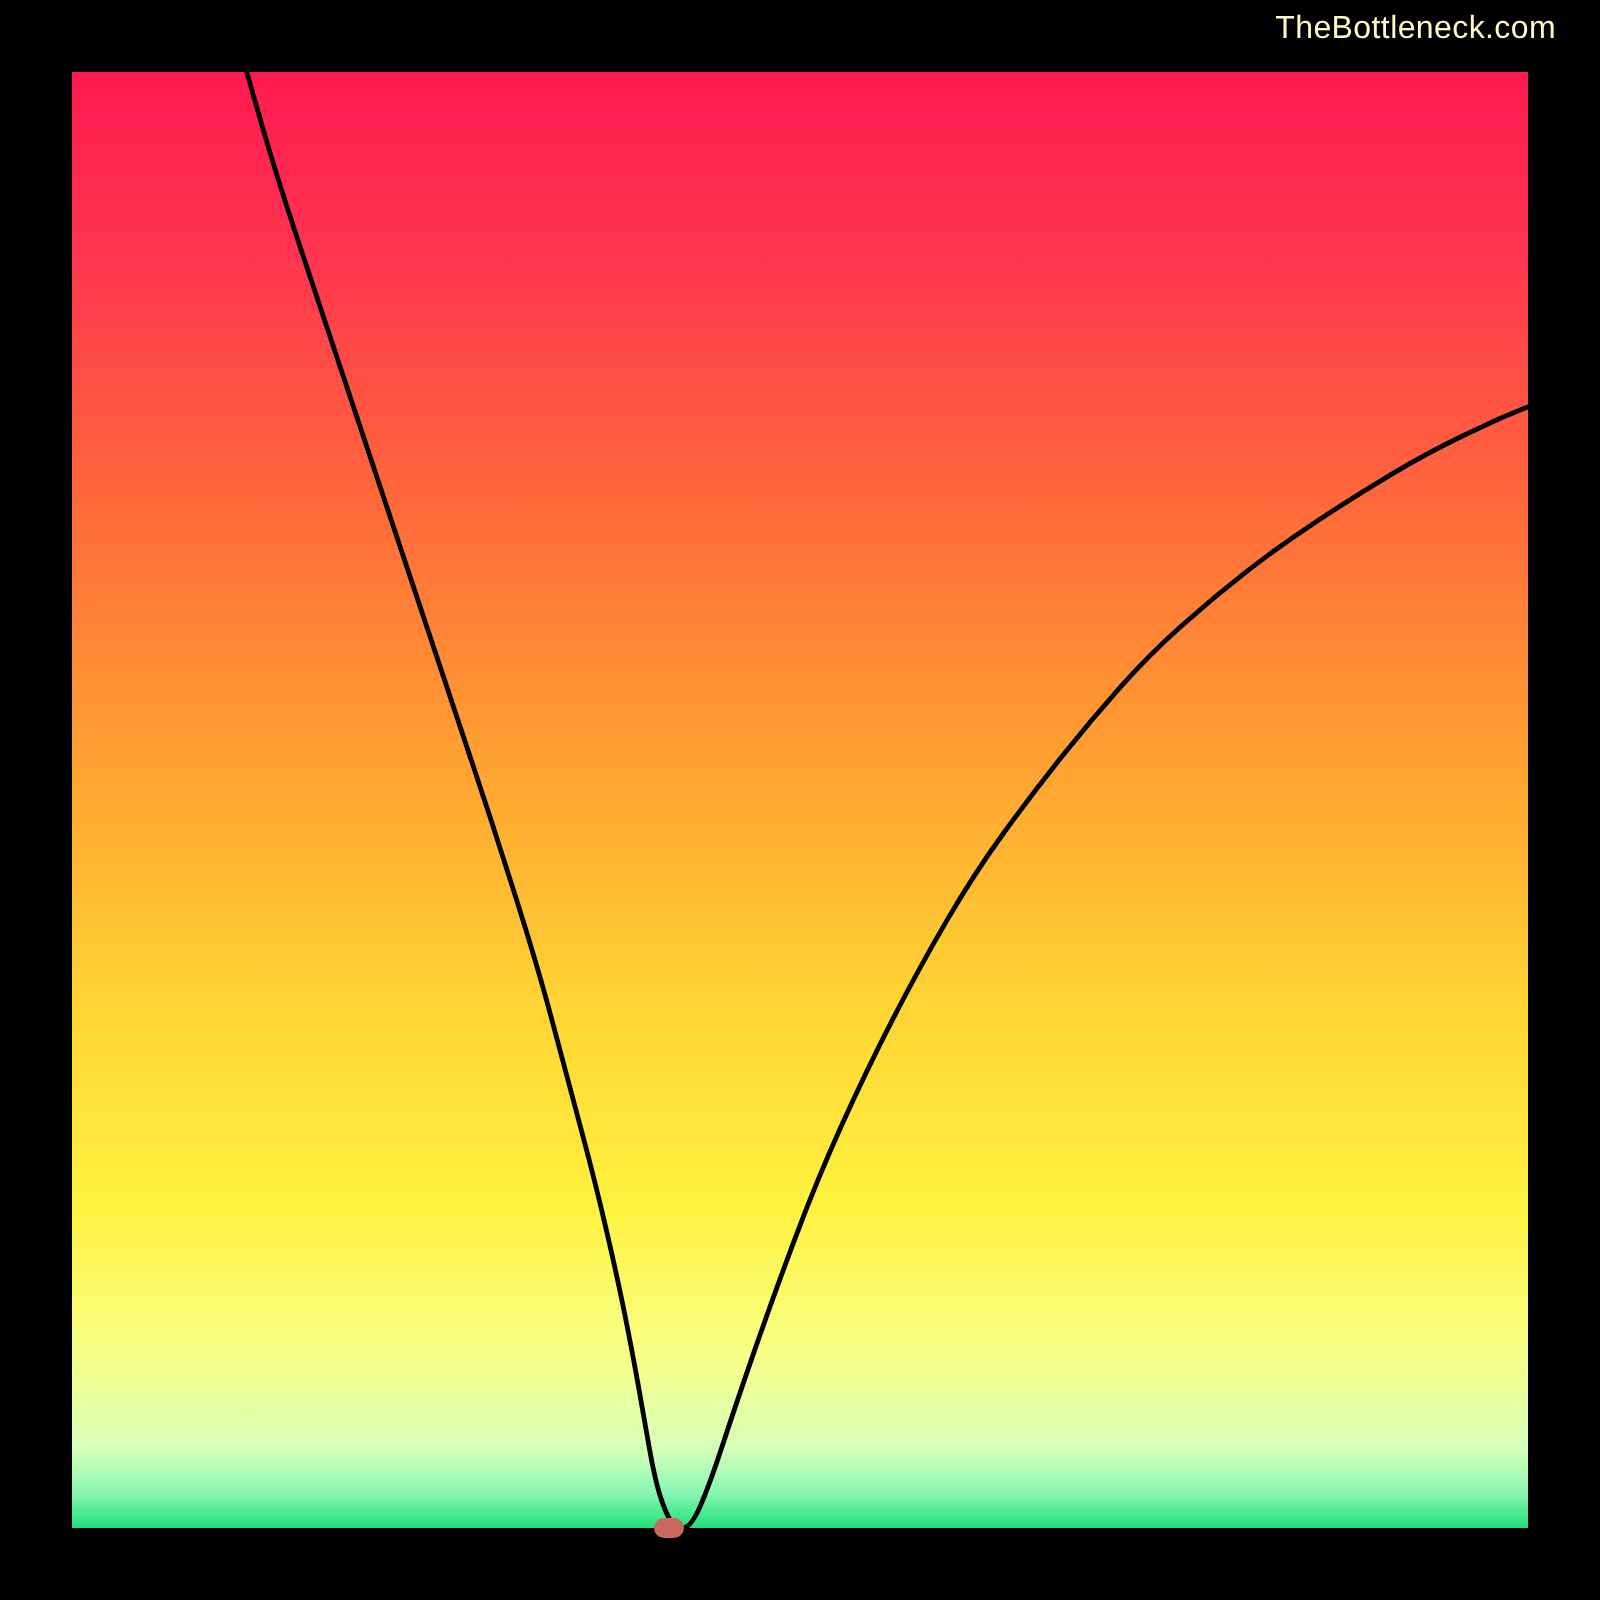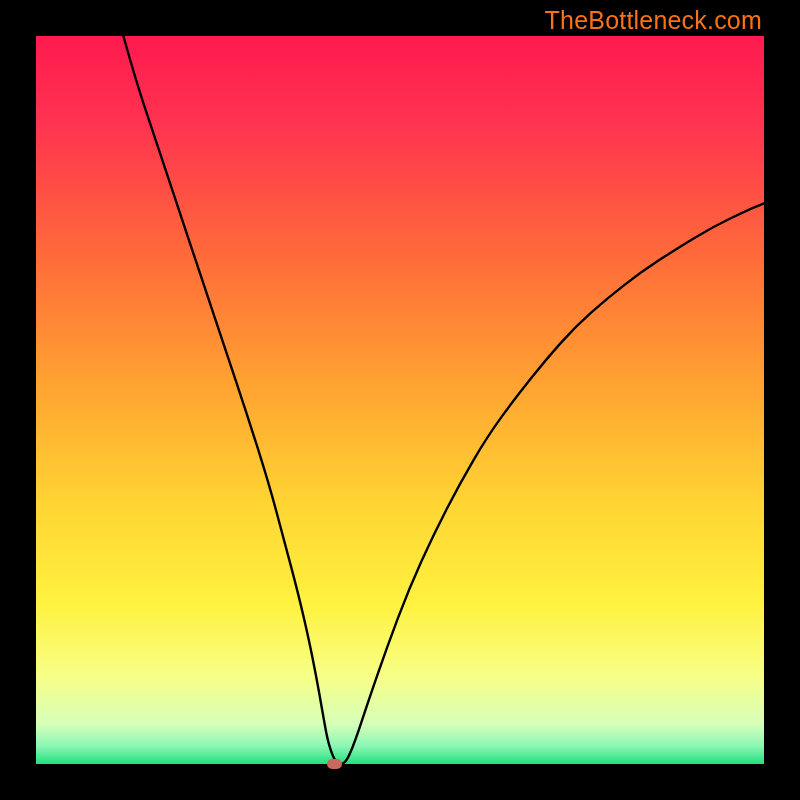--- a/index.html
+++ b/index.html
@@ -23,23 +23,23 @@
     position: absolute;
     top: 36px;
     left: 36px;
     width: 728px;
     height: 728px;
     
   }
   .watermark {
     position: absolute;
     top: 6px;
-    right: 38px;
-    color: #f97316;
-    font-size: 25px;
+    right: 22px;
+    color: #fef9c3;
+    font-size: 16px;
     font-weight: 500;
     letter-spacing: 0.2px;
     user-select: none;
   }
   svg.curve {
     position: absolute;
     top: 0;
     left: 0;
     width: 728px;
     height: 728px;

